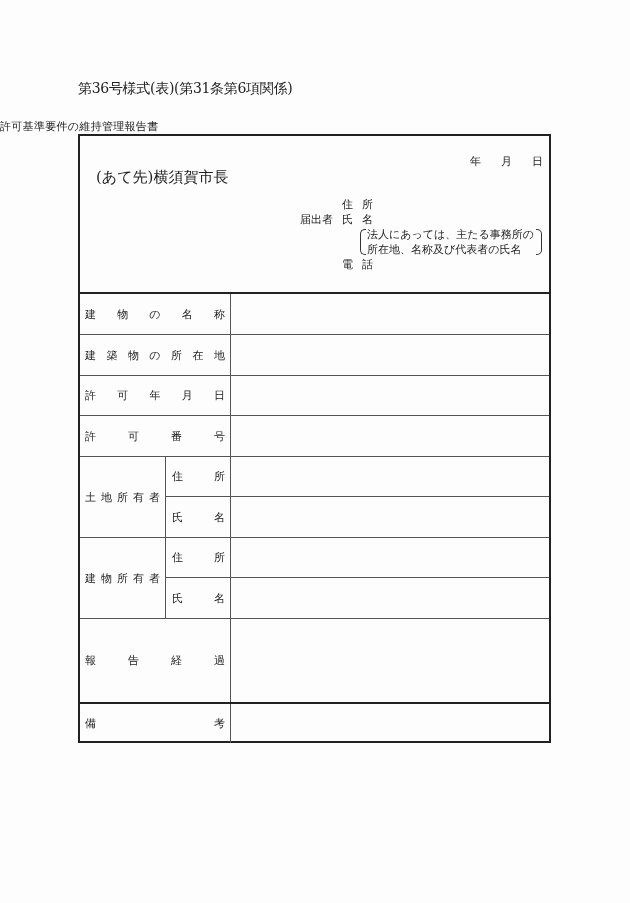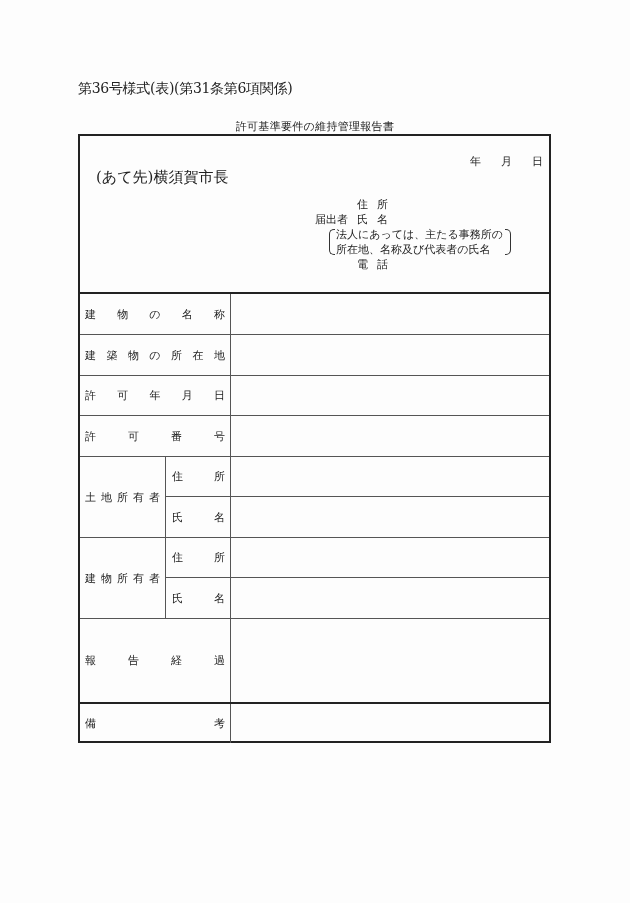--- a/index.html
+++ b/index.html
@@ -22,21 +22,21 @@
       top: 80px;
       font-size: 14px;
       letter-spacing: -0.3px;
       white-space: nowrap;
     }
     .doc-title {
       position: absolute;
       left: 0;
       width: 630px;
       top: 119px;
-      text-align: center;
+      text-align: left;
       font-size: 11px;
       letter-spacing: 0.3px;
       white-space: nowrap;
     }
     .sheet {
       position: absolute;
       left: 78px;
       top: 134px;
       width: 473px;
       height: 609px;
@@ -74,28 +74,27 @@
       font-size: 11px;
       line-height: 15px;
     }
     .applicant .row {
       display: flex;
       white-space: nowrap;
     }
     .applicant .lead {
       width: 42px;
       flex: none;
-      margin-left: 15px;
     }
     .applicant .spaced {
       letter-spacing: 9px;
     }
     .bracket-block {
       position: relative;
-      margin-left: 29px;
+      margin-left: 60px;
       padding: 0 8px 0 7px;
       white-space: nowrap;
     }
     .bracket-block::before,
     .bracket-block::after {
       content: "";
       position: absolute;
       top: 2px;
       bottom: 2px;
       width: 5px;

